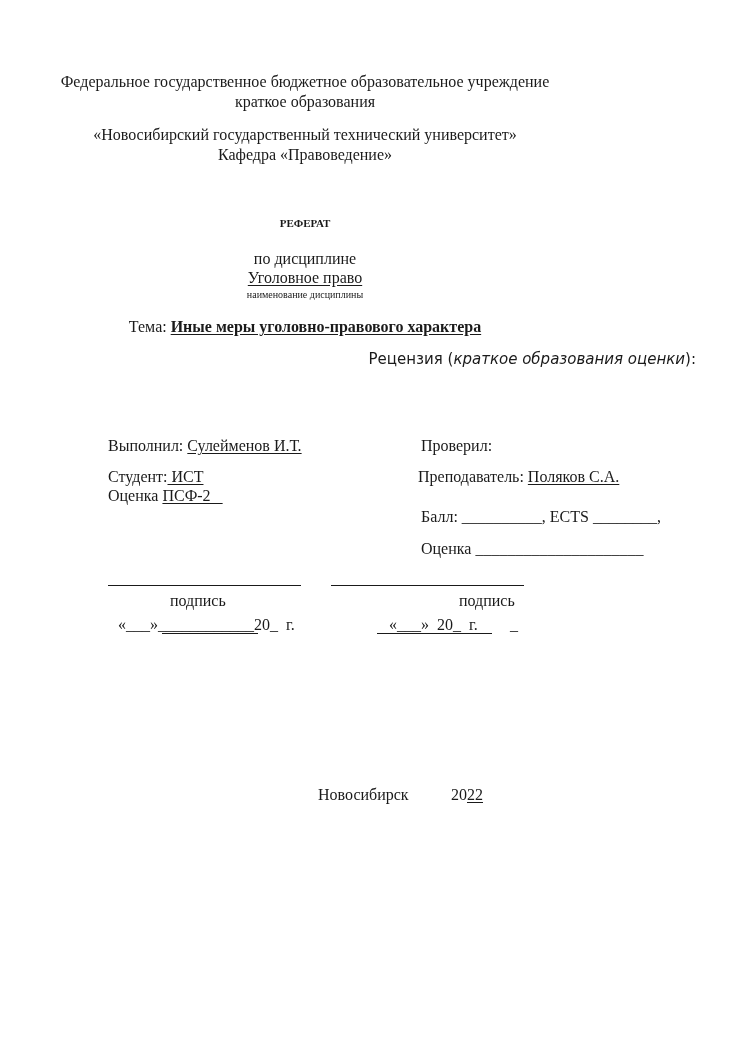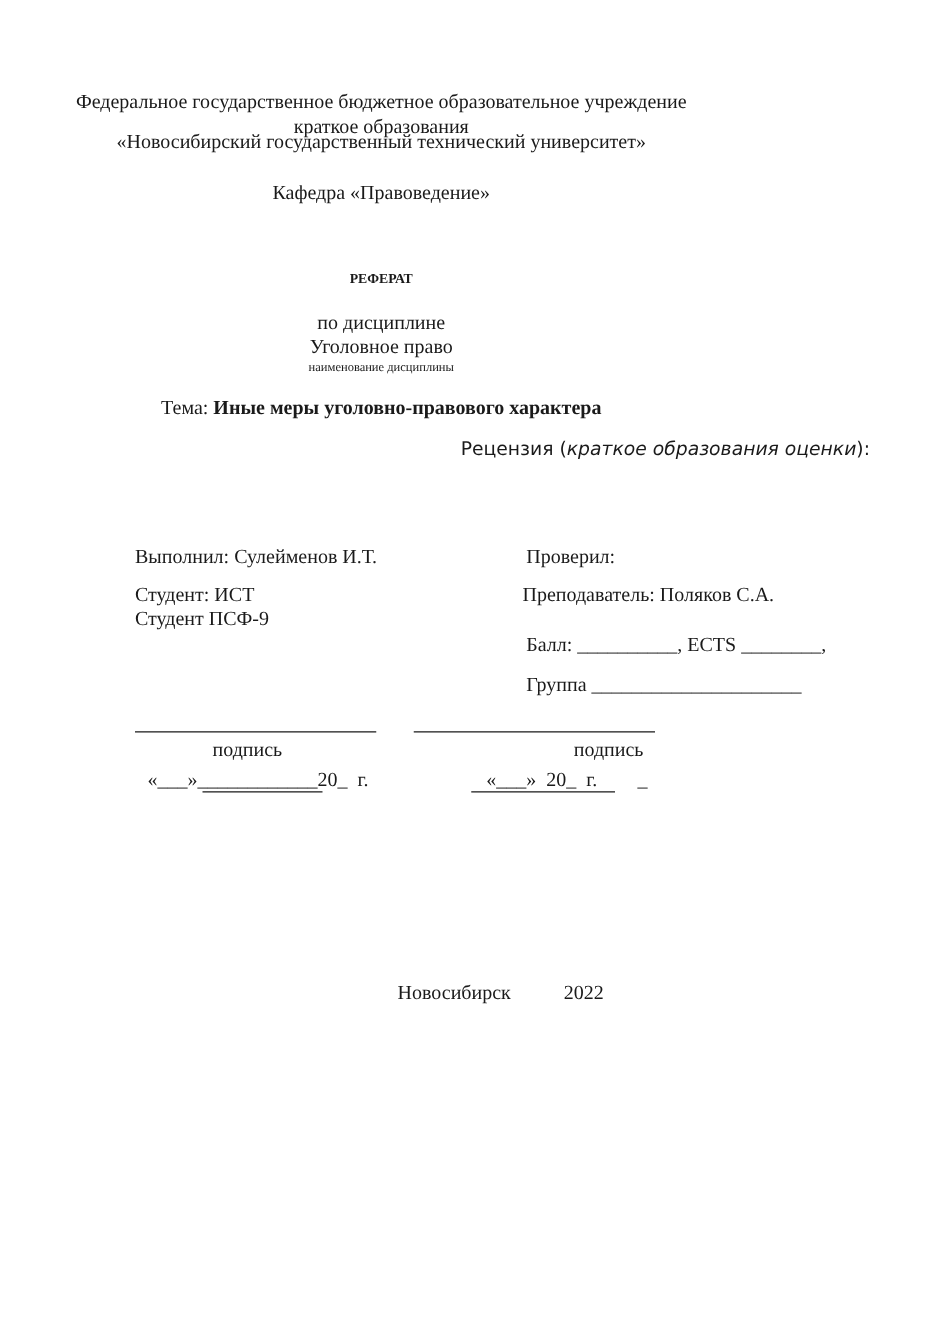--- a/index.html
+++ b/index.html
@@ -3,33 +3,33 @@
 <meta charset="utf-8">
 <style>
   html, body { margin: 0; padding: 0; background: #ffffff; }
   body {
     width: 750px; height: 1061px; position: relative; overflow: hidden;
     font-family: "Liberation Serif", "DejaVu Serif", serif;
     color: #1a1a1a; font-size: 16px;
   }
   .abs { position: absolute; white-space: nowrap; }
   .center { left: 0; width: 610px; text-align: center; }
-  .u { text-underline-offset: 2px; }
+  .u { text-decoration: underline; text-underline-offset: 2px; }
   .sans { font-family: "DejaVu Sans", "Liberation Sans", sans-serif; }
   .bold { font-weight: bold; }
   .line { position: absolute; height: 1px; background: #1a1a1a; }
 </style>
 </head>
 <body>
 
 <div>
 
   <div class="abs center" style="top:73px;">Федеральное государственное бюджетное образовательное учреждение</div>
   <div class="abs center" style="top:93px;">краткое образования</div>
-  <div class="abs center" style="top:105px;">«Новосибирский государственный технический университет»</div>
+  <div class="abs center" style="top:126px;">«Новосибирский государственный технический университет»</div>
   <div class="abs center" style="top:146px;">Кафедра «Правоведение»</div>
 
   <div class="abs center bold" style="top:217px;font-size:11px;">РЕФЕРАТ</div>
   <div class="abs center" style="top:250px;">по дисциплине</div>
   <div class="abs center u" style="top:269px;">Уголовное право</div>
   <div class="abs center" style="top:289px;font-size:10px;">наименование дисциплины</div>
 
   <div class="abs center" style="top:318px;">
     <span>Тема: </span><span class="u bold">Иные меры уголовно-правового характера</span>
   </div>
@@ -38,29 +38,29 @@
     <span>Рецензия (</span><i>краткое образования оценки</i><span>):</span>
   </div>
 
   <div class="abs" style="top:437px;left:108px;">
     <span>Выполнил: </span><span class="u">Сулейменов И.Т.</span>
   </div>
   <div class="abs" style="top:468px;left:108px;text-align:center;">
     <span>Студент:</span><span class="u" style="white-space:pre;"> ИСТ</span>
   </div>
   <div class="abs" style="top:487px;left:108px;">
-    <span>Студент </span><span class="u" style="white-space:pre;">ПСФ-9   </span>
+    <span>Оценка </span><span class="u" style="white-space:pre;">ПСФ-2   </span>
   </div>
 
   <div class="abs" style="top:437px;left:421px;text-align:center;">Проверил:</div>
   <div class="abs" style="top:468px;left:418px;">
     <span>Преподаватель: </span><span class="u">Поляков С.А.</span>
   </div>
   <div class="abs" style="top:508px;left:421px;">Балл: __________, ECTS ________,</div>
-  <div class="abs" style="top:540px;left:421px;">Группа _____________________</div>
+  <div class="abs" style="top:540px;left:421px;">Оценка _____________________</div>
 
   <div class="line" style="top:585px;left:108px;width:193px;"></div>
   <div class="line" style="top:585px;left:331px;width:193px;"></div>
   <div class="abs" style="top:592px;left:170px;">подпись</div>
   <div class="abs" style="top:592px;left:459px;">подпись</div>
 
   <div class="abs" style="top:616px;left:118px;white-space:pre;">«___»____________20_  г.</div>
   <div class="line" style="top:633px;left:162px;width:96px;"></div>
   <div class="abs" style="top:616px;left:389px;white-space:pre;">«___»  20_  г.</div>
   <div class="line" style="top:633px;left:377px;width:115px;"></div>

